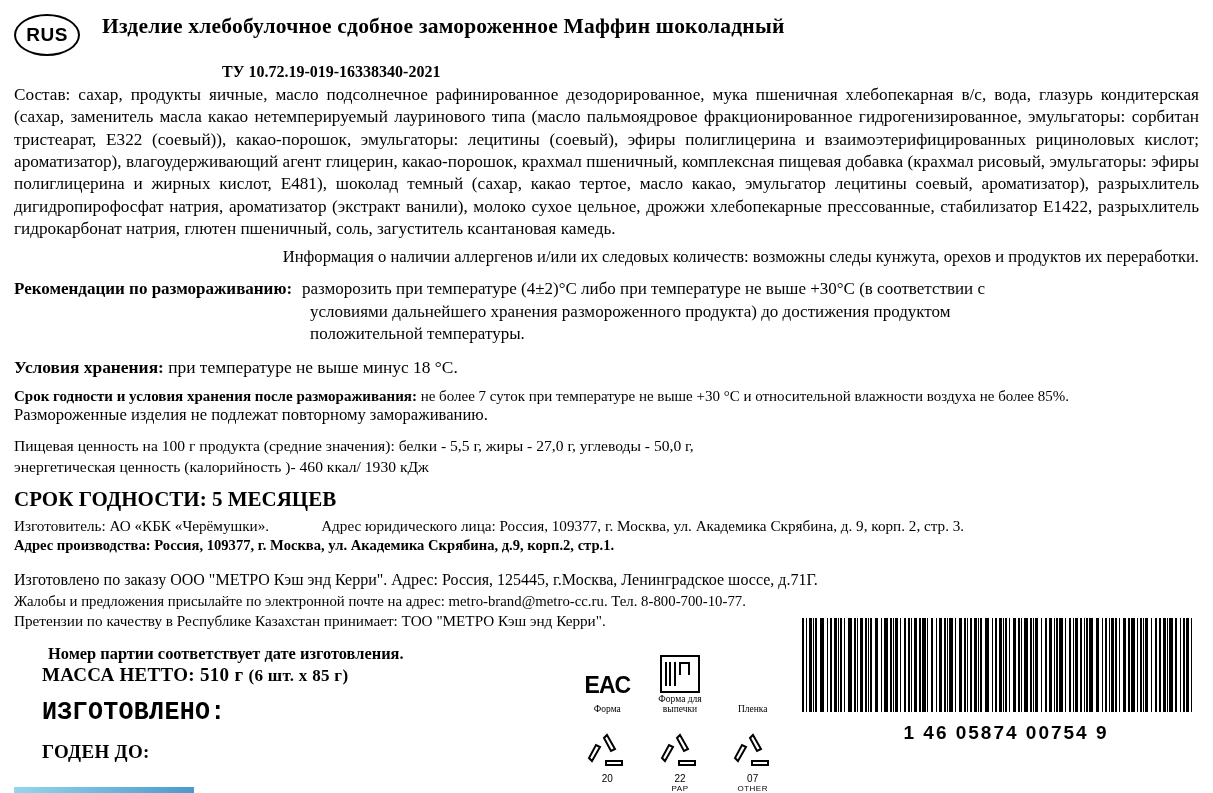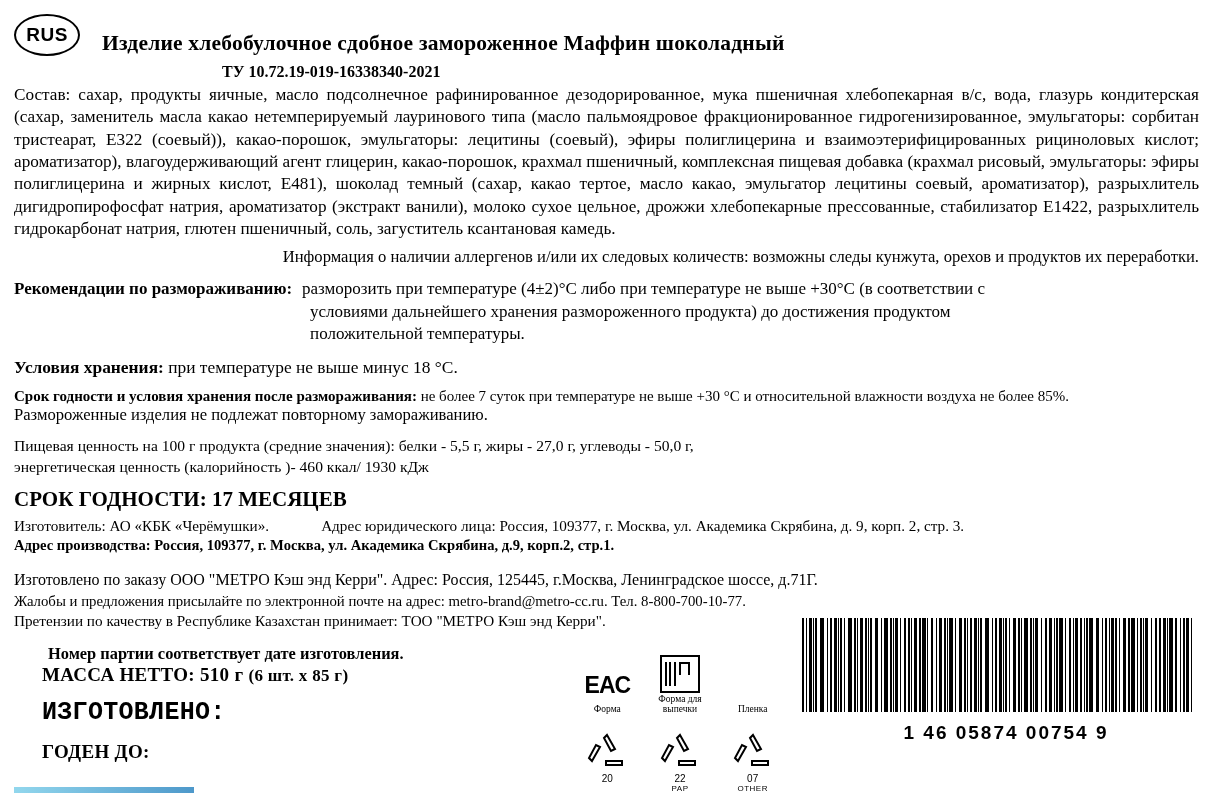--- a/index.html
+++ b/index.html
@@ -18,21 +18,21 @@
   .page {
     position: relative;
     width: 1213px;
     height: 793px;
     padding: 0;
   }
 
   
   .header-row {
     display: flex;
-    align-items: flex-end;
+    align-items: flex-start;
     padding: 14px 0 0 14px;
   }
   .rus-badge {
     width: 62px;
     height: 38px;
     border: 2.5px solid #000;
     border-radius: 50%;
     display: flex;
     align-items: center;
     justify-content: center;
@@ -313,21 +313,21 @@
       <b>Срок годности и условия хранения после размораживания:</b><span> не более 7 суток при температуре не выше +30 °С и относительной влажности воздуха не более 85%.</span>
     </div>
 
     <div class="no-refreeze">Размороженные изделия не подлежат повторному замораживанию.</div>
 
     <div class="nutrition">
       <div>Пищевая ценность на 100 г продукта (средние значения):  белки - 5,5 г, жиры - 27,0 г, углеводы - 50,0 г,</div>
       <div>энергетическая ценность (калорийность )- 460 ккал/ 1930 кДж</div>
     </div>
 
-    <div class="shelf-life">СРОК ГОДНОСТИ: 17 МЕСЯЦЕВ</div>
+    <div class="shelf-life">СРОК ГОДНОСТИ: 5 МЕСЯЦЕВ</div>
 
     <div class="manufacturer">
       <div>
         <span class="maker-label">Изготовитель: АО «КБК «Черёмушки».</span><span class="addr-gap"></span><span>Адрес юридического лица: Россия, 109377, г. Москва, ул. Академика Скрябина, д. 9, корп. 2, стр. 3.</span>
       </div>
       <div class="prod-addr">Адрес производства: Россия, 109377, г. Москва, ул. Академика Скрябина, д.9, корп.2, стр.1.</div>
     </div>
 
     <div class="order-block">
       <div>Изготовлено по заказу ООО "МЕТРО Кэш энд Керри". Адрес: Россия, 125445, г.Москва, Ленинградское шоссе, д.71Г.</div>

